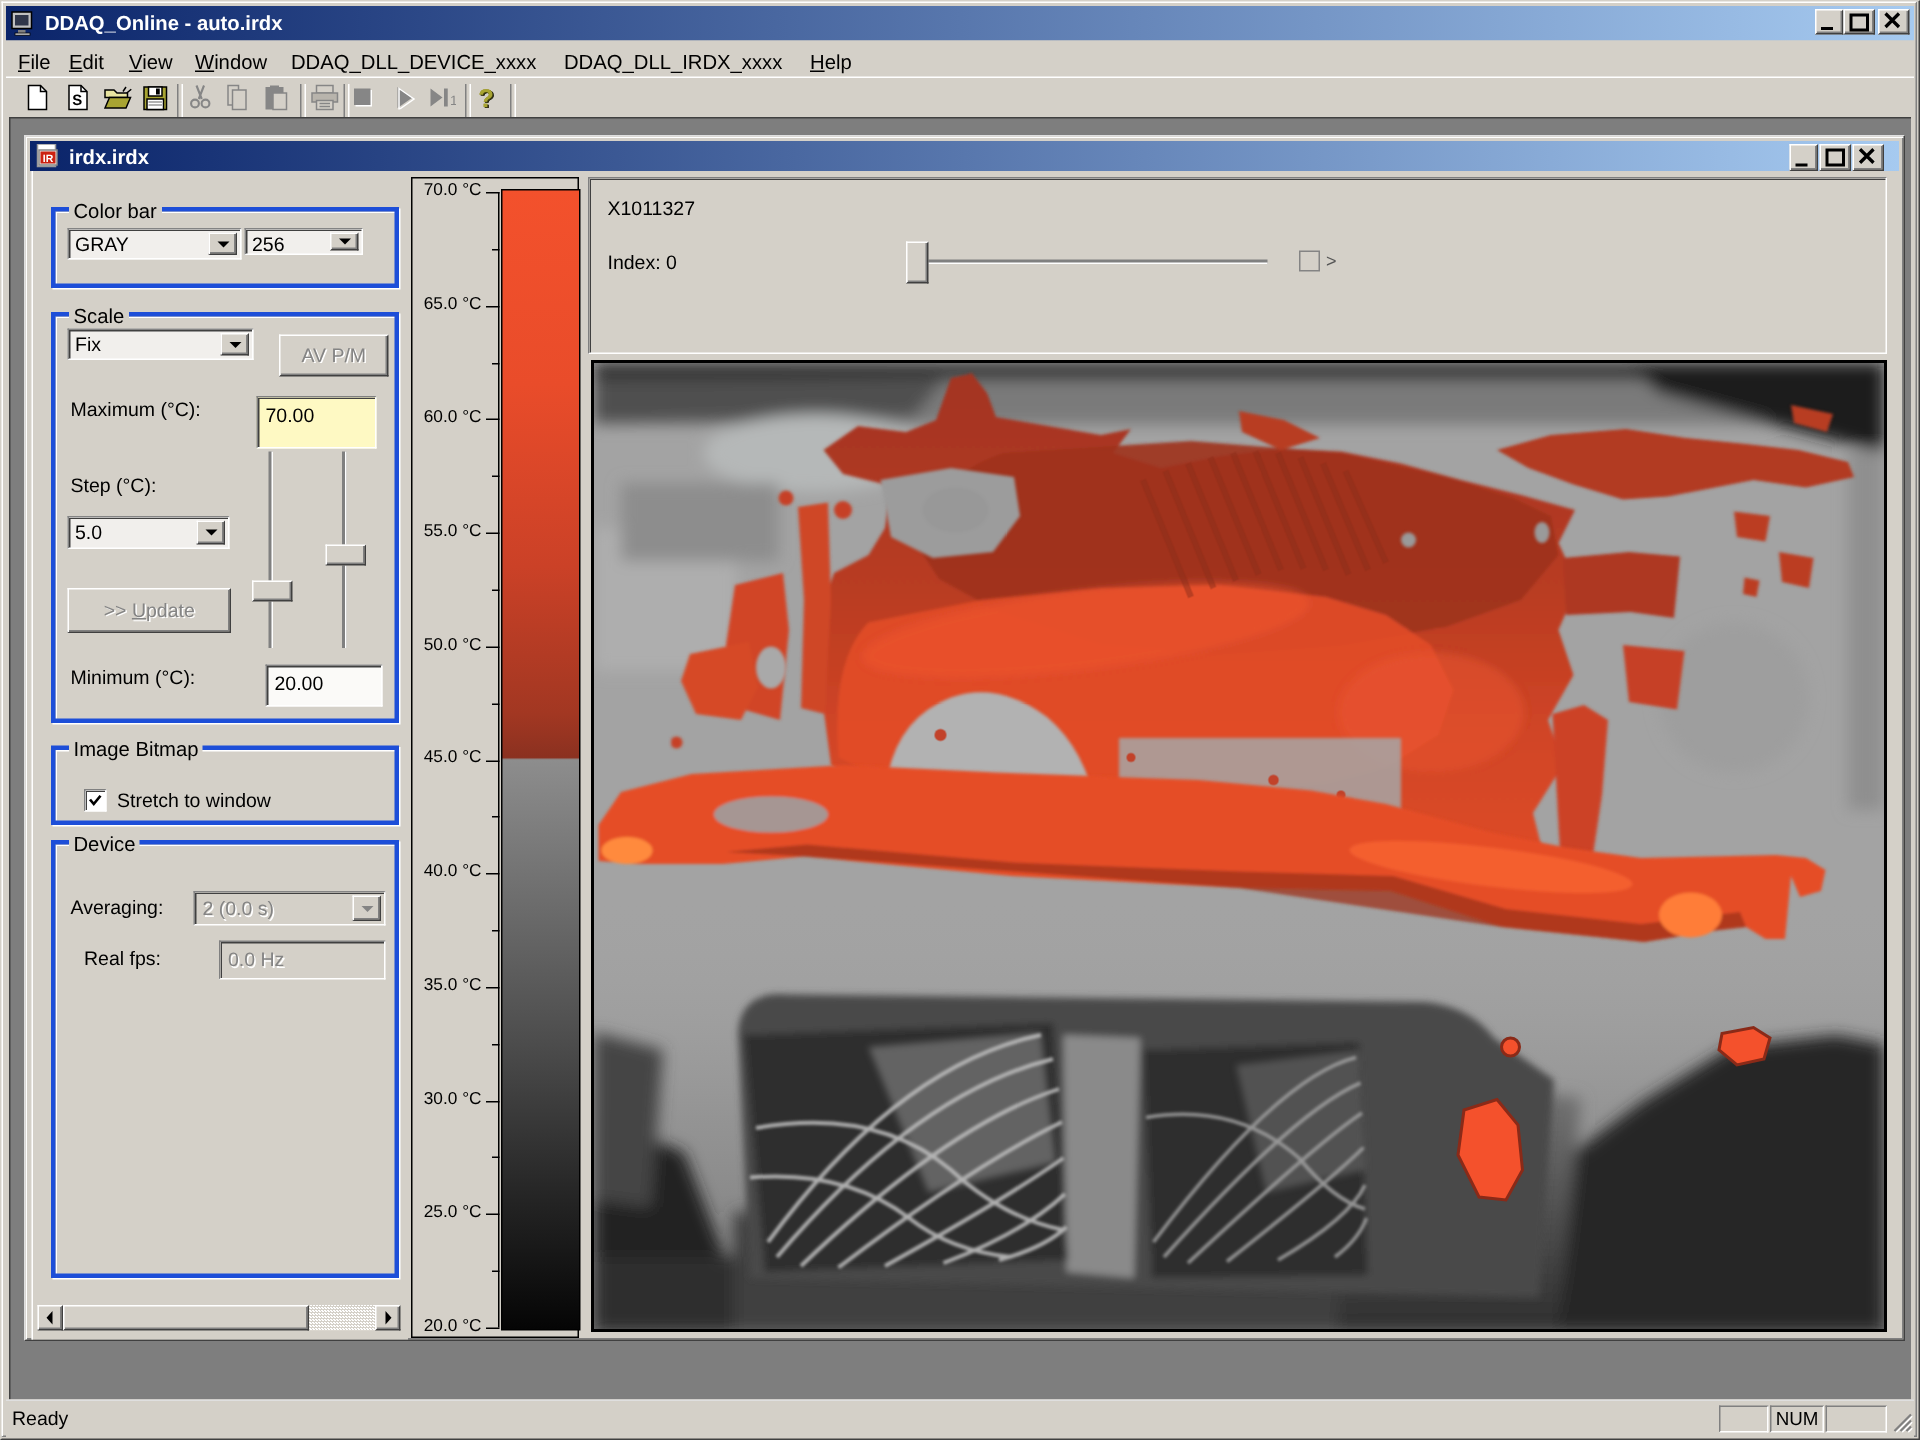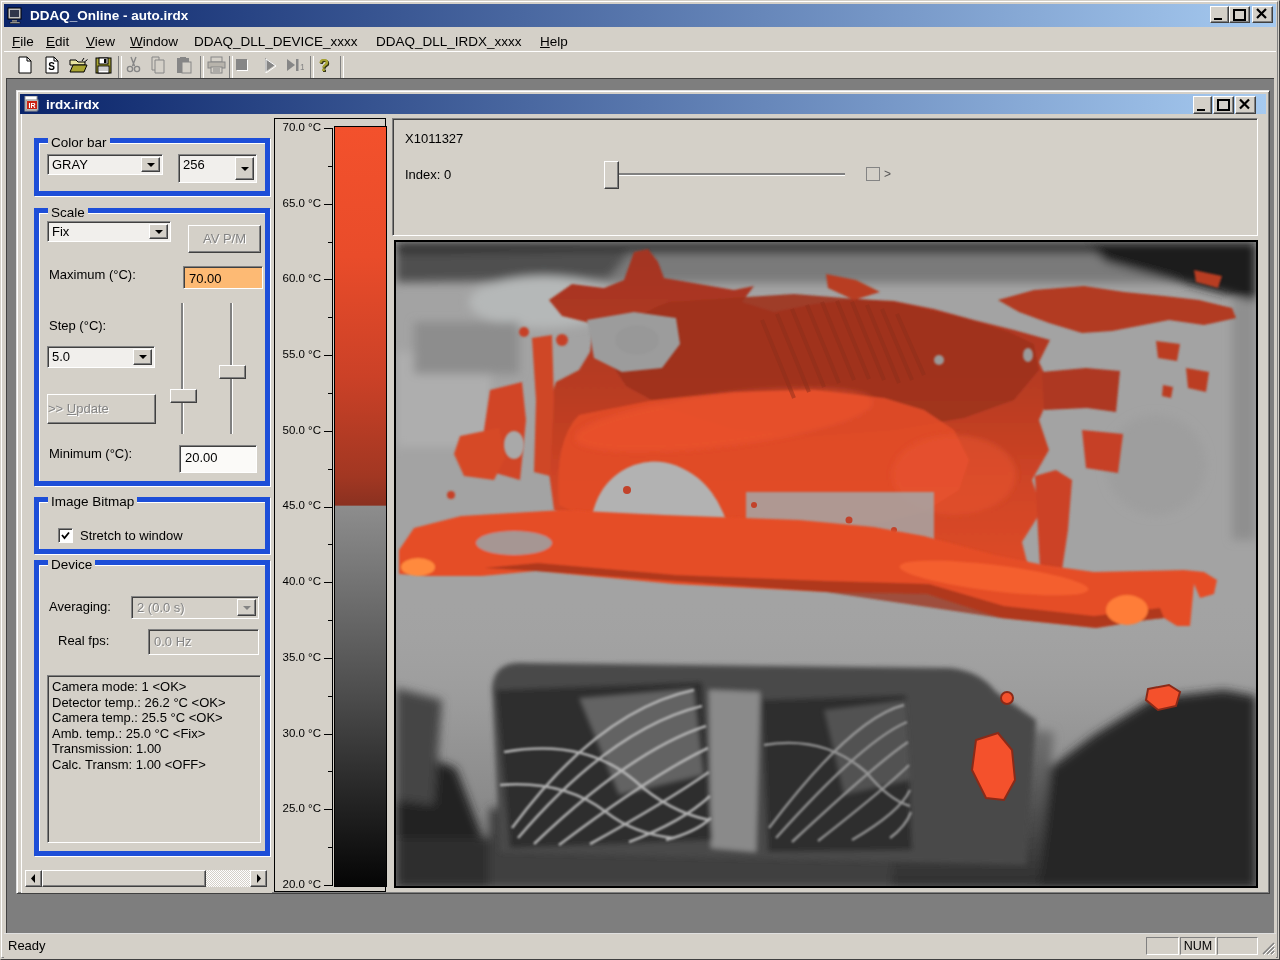--- a/index.html
+++ b/index.html
@@ -1,19 +1,19 @@
 <!DOCTYPE html>
 <html><head><meta charset="utf-8"><style>
 html,body{margin:0;padding:0;width:1280px;height:960px;overflow:hidden}
 body{font-family:"Liberation Sans",sans-serif;background:#d4d0c8;position:relative}
 .abs{position:absolute}
 .raised{background:#d4d0c8;border:1px solid #404040;border-top-color:#fff;border-left-color:#fff;box-shadow:inset -1px -1px 0 #808080,inset 1px 1px 0 #d4d0c8}
 .sunkenfld{border:1px solid #fff;border-top-color:#808080;border-left-color:#808080;box-shadow:inset 1px 1px 0 #404040}
 .sunkenpane{border:1px solid #fff;border-top-color:#808080;border-left-color:#808080;box-shadow:inset 1px 1px 0 #404040}
-.group{border:5px solid #1d4ed8;box-shadow:1px 1px 0 #fff,inset 1px 1px 0 #fff}
+.group{border:3px solid #1d4ed8;box-shadow:1px 1px 0 #fff,inset 1px 1px 0 #fff}
 .glabel{position:absolute;top:-8px;left:9px;background:#d4d0c8;padding:0 3px;font-size:13.5px;color:#000;line-height:15px}
 .txt{font-size:13px;color:#000}
 .dis{color:#848484;text-shadow:1px 1px 0 #fff}
 .combo{background:#f1efec;border:1px solid #fff;border-top-color:#848484;border-left-color:#848484;box-shadow:inset 1px 1px 0 #404040}
 .cbtn{position:absolute;right:2px;top:2px;bottom:2px;width:17px;background:#d4d0c8;border:1px solid #404040;border-top-color:#fff;border-left-color:#fff;box-shadow:inset -1px -1px 0 #808080}
 .arrow{position:absolute;left:50%;top:50%;margin:-2px 0 0 -4px;width:0;height:0;border:4px solid transparent;border-top:4px solid #000;border-bottom:none}
 .tbsep{position:absolute;top:4px;width:2px;height:22px;border-left:1px solid #808080;border-right:1px solid #fff}
 .tick{position:absolute;background:#000;height:1px}
 svg{display:block}
 </style></head>
@@ -159,57 +159,57 @@
 <div id="leftpanel" class="abs" style="left:21px;top:114px;width:250px;height:779px;background:#d4d0c8;border-left:1px solid #fff">
 
  <div class="abs group" style="left:12px;top:24px;width:226px;height:48px">
   <div class="glabel">Color bar</div>
   <div class="abs combo" style="left:8px;top:11px;width:116px;height:21px;box-sizing:border-box">
     <div class="txt" style="margin:2px 0 0 4px">GRAY</div>
         <div class="cbtn">
           <div class="arrow"></div>
         </div>
   </div>
-  <div class="abs combo" style="left:139px;top:11px;width:79px;height:29px;box-sizing:border-box">
+  <div class="abs combo" style="left:126px;top:11px;width:79px;height:18px;box-sizing:border-box">
     <div class="txt" style="margin:2px 0 0 4px">256</div>
         <div class="cbtn">
           <div class="arrow"></div>
         </div>
   </div>
  </div>
 
  <div class="abs group" style="left:12px;top:94px;width:226px;height:268px">
   <div class="glabel">Scale</div>
   <div class="abs combo" style="left:8px;top:8px;width:124px;height:21px;box-sizing:border-box">
     <div class="txt" style="margin:2px 0 0 4px">Fix</div>
         <div class="cbtn">
           <div class="arrow"></div>
         </div>
   </div>
   <div class="abs raised" style="left:149px;top:12px;width:73px;height:28px;box-sizing:border-box">
         <div class="txt dis" style="text-align:center;margin-top:5px">AV P/M</div>
       </div>
   <div class="abs txt" style="left:10px;top:54px">Maximum (°C):</div>
-  <div class="abs sunkenfld" style="left:144px;top:53px;width:80px;height:23px;background:#fdba74;box-sizing:border-box">
+  <div class="abs sunkenfld" style="left:134px;top:53px;width:80px;height:35px;background:#fef9c3;box-sizing:border-box">
         <div class="txt" style="margin:4px 0 0 5px">70.00</div>
       </div>
   <div class="abs txt" style="left:10px;top:105px">Step (°C):</div>
   <div class="abs combo" style="left:8px;top:133px;width:108px;height:22px;box-sizing:border-box">
     <div class="txt" style="margin:2px 0 0 4px">5.0</div>
         <div class="cbtn">
           <div class="arrow"></div>
         </div>
   </div>
 
   <div class="abs" style="left:142px;top:90px;width:2px;height:131px;background:#808080;border-right:1px solid #fff"></div>
   <div class="abs raised" style="left:131px;top:176px;width:25px;height:12px"></div>
   <div class="abs" style="left:191px;top:90px;width:2px;height:131px;background:#808080;border-right:1px solid #fff"></div>
   <div class="abs raised" style="left:180px;top:152px;width:25px;height:12px"></div>
   <div class="abs raised" style="left:8px;top:181px;width:109px;height:30px;box-sizing:border-box">
-        <div class="txt dis" style="margin-top:6px">&gt;&gt; <span style="text-decoration:underline">U</span>pdate</div>
+        <div class="txt dis" style="text-align:center;margin-top:6px">&gt;&gt; <span style="text-decoration:underline">U</span>pdate</div>
       </div>
   <div class="abs txt" style="left:10px;top:233px">Minimum (°C):</div>
   <div class="abs sunkenfld" style="left:140px;top:232px;width:78px;height:28px;background:#fbfaf8;box-sizing:border-box">
         <div class="txt" style="margin:4px 0 0 5px">20.00</div>
       </div>
  </div>
 
  <div class="abs group" style="left:12px;top:383px;width:226px;height:47px">
   <div class="glabel">Image Bitmap</div>
   <div class="abs" style="left:19px;top:26px;width:13px;height:13px;background:#fff;border:1px solid #fff;border-top-color:#808080;border-left-color:#808080;box-shadow:inset 1px 1px 0 #404040">
@@ -226,23 +226,20 @@
   <div class="abs combo" style="left:92px;top:31px;width:128px;height:23px;background:#d4d0c8;box-sizing:border-box">
     <div class="txt dis" style="margin:3px 0 0 5px">2 (0.0 s)</div>
         <div class="cbtn">
           <div class="arrow" style="border-top-color:#848484"></div>
         </div>
   </div>
   <div class="abs txt" style="left:19px;top:68px">Real fps:</div>
   <div class="abs sunkenfld" style="left:109px;top:64px;width:111px;height:26px;background:#d4d0c8;box-sizing:border-box">
         <div class="txt dis" style="margin:4px 0 0 5px">0.0 Hz</div>
       </div>
-  <div class="abs sunkenfld" style="left:8px;top:110px;width:214px;height:168px;background:#d4d0c8;box-sizing:border-box">
-   <div class="txt" style="margin:3px 0 0 4px;line-height:15.6px">Camera mode: 1 &lt;OK&gt;<br>Detector temp.: 26.2 °C &lt;OK&gt;<br>Camera temp.: 25.5 °C &lt;OK&gt;<br>Amb. temp.: 25.0 °C &lt;Fix&gt;<br>Transmission: 1.00<br>Calc. Transm: 1.00 &lt;OFF&gt;</div>
-  </div>
  </div>
 
  <div class="abs" style="left:3px;top:756px;width:242px;height:17px;background:#ece9e2">
   <div class="abs raised" style="left:0;top:0;width:17px;height:17px;box-sizing:border-box">
         <svg width="15" height="15" viewBox="0 0 15 15">
           <path d="M9 3 L5 7.5 L9 12 z" fill="#000"></path>
         </svg>
       </div>
   <div class="abs raised" style="left:225px;top:0;width:17px;height:17px;box-sizing:border-box">
         <svg width="15" height="15" viewBox="0 0 15 15">

